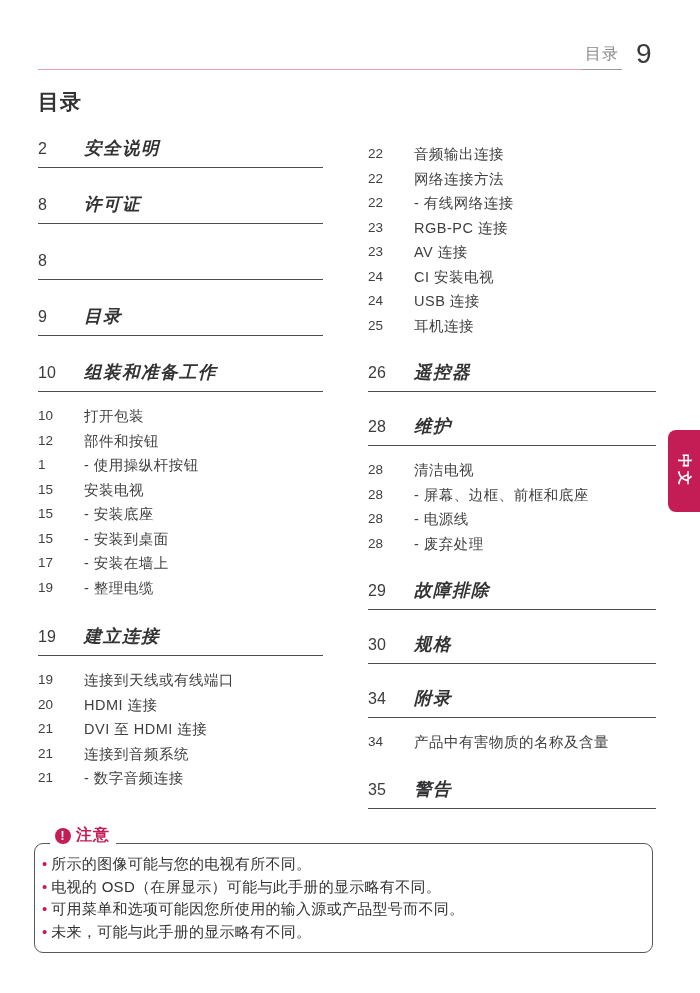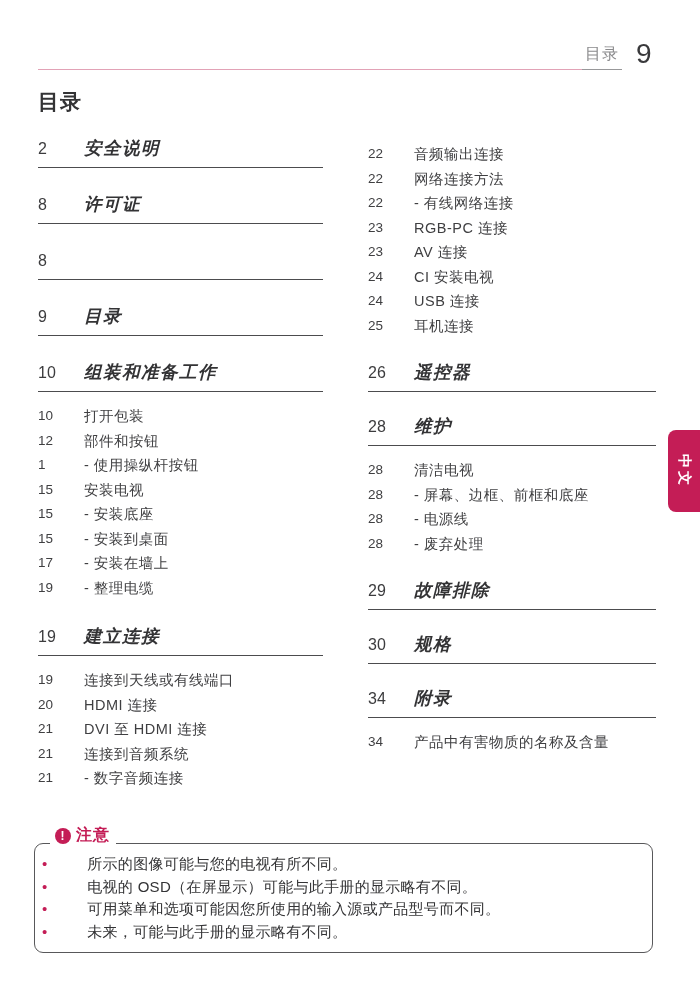--- a/index.html
+++ b/index.html
@@ -85,21 +85,21 @@
   }
   .note-icon{
     width:16px;height:16px;border-radius:50%;background:var(--accent);
     color:#ffffff;font-size:12px;font-weight:bold;
     display:inline-flex;align-items:center;justify-content:center;flex:none;
     line-height:1;
   }
   .note-list{list-style:none;margin:0;padding:9px 8px 0 7px;}
   .note-list li{display:flex;line-height:22.5px;}
   .note-list .bullet{color:var(--accent);margin-right:4px;font-size:15px;flex:none;}
-  .note-list .txt{font-size:15px;color:var(--text-dark);letter-spacing:0.3px;margin-left:36px;}
+  .note-list .txt{font-size:15px;color:var(--text-dark);letter-spacing:0.3px;}
 </style>
 </head>
 <body>
 
 <div class="header">
   <span class="hdr-label">目录</span>
 </div>
 <span class="hdr-page">9</span>
 
 <h1 class="page-title">目录</h1>
@@ -279,20 +279,26 @@
     <section class="chapter">
       <div class="chap-head">
         <span class="chap-num">34</span>
         <span class="chap-title">附录</span>
       </div>
       <div class="items">
         <div class="item">
           <span class="num">34</span>
           <span class="lbl">产品中有害物质的名称及含量</span>
         </div>
+      </div>
+    </section>
+    <section class="chapter">
+      <div class="chap-head">
+        <span class="chap-num">35</span>
+        <span class="chap-title">警告</span>
       </div>
     </section>
   </div>
 
 <div class="side-tab">
   <span>中文</span>
 </div>
 
 <div class="note">
   <div class="note-title">

